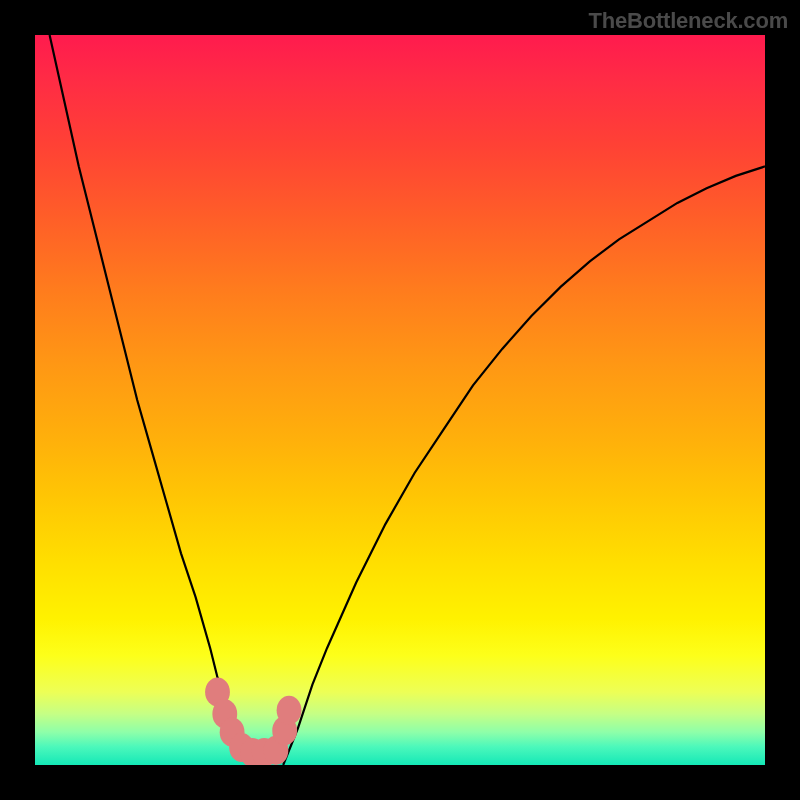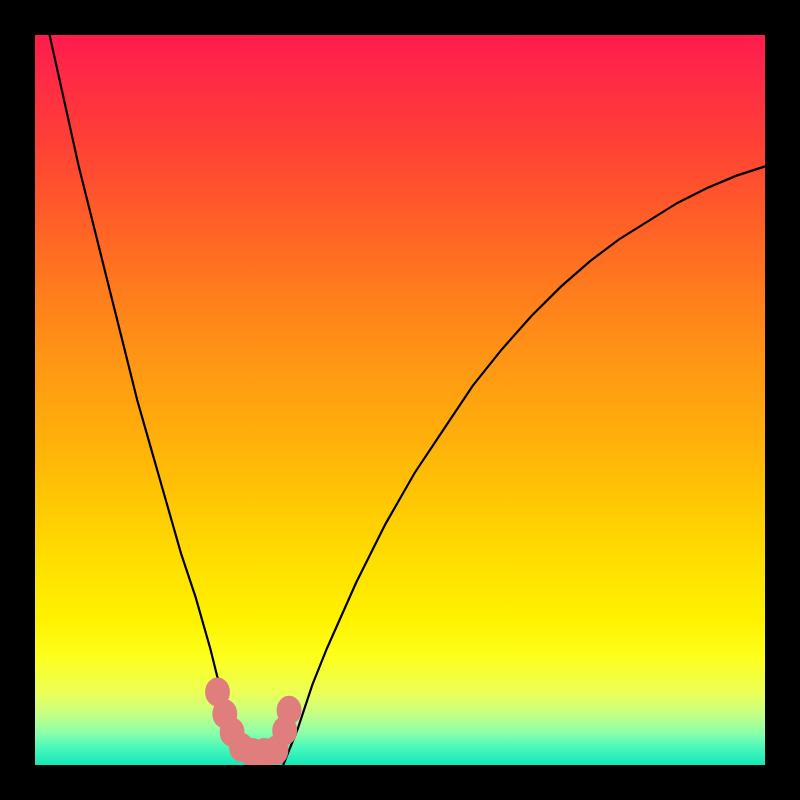--- a/index.html
+++ b/index.html
@@ -74,13 +74,14 @@
         <ellipse cx="197.10" cy="697.15" rx="12.41" ry="14.60" fill="#e07d7d"></ellipse>
         <ellipse cx="206.59" cy="712.48" rx="12.41" ry="14.60" fill="#e07d7d"></ellipse>
         <ellipse cx="217.54" cy="717.59" rx="12.41" ry="14.60" fill="#e07d7d"></ellipse>
         <ellipse cx="229.22" cy="717.59" rx="12.41" ry="14.60" fill="#e07d7d"></ellipse>
         <ellipse cx="240.90" cy="715.40" rx="12.41" ry="14.60" fill="#e07d7d"></ellipse>
         <ellipse cx="249.66" cy="695.69" rx="12.41" ry="14.60" fill="#e07d7d"></ellipse>
         <ellipse cx="254.04" cy="675.25" rx="12.41" ry="14.60" fill="#e07d7d"></ellipse>
       </g>
   </svg>
 
+  <div class="watermark">TheBottleneck.com</div>
 </div>
 
 </body></html>

